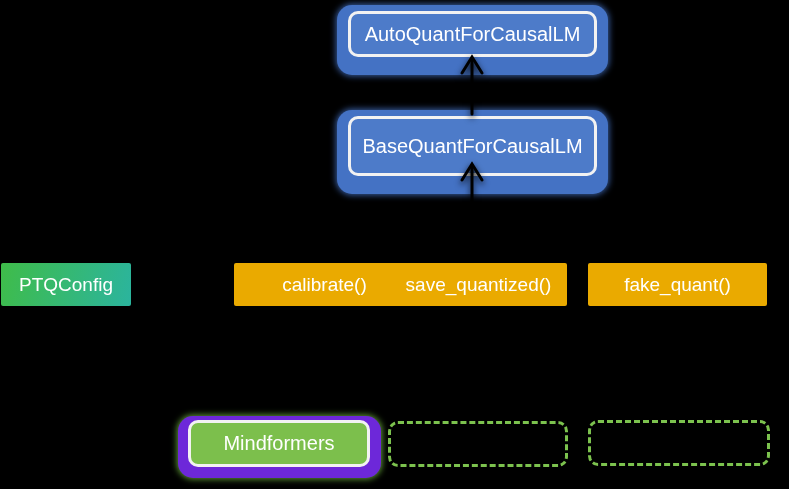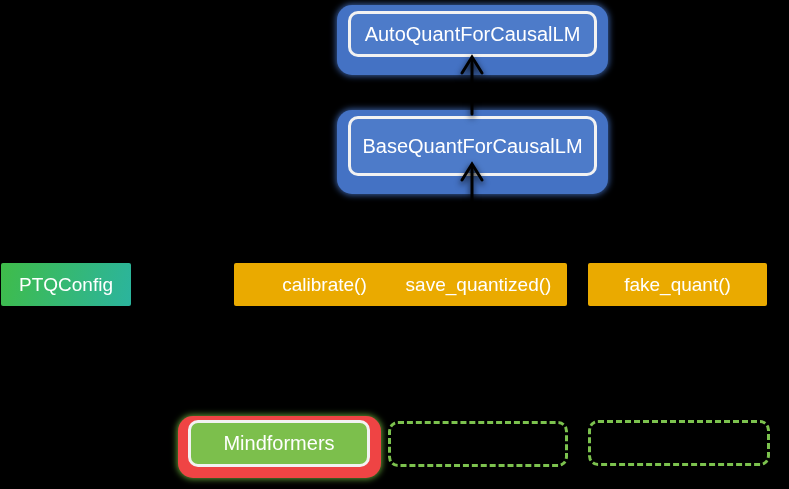--- a/index.html
+++ b/index.html
@@ -10,21 +10,21 @@
     position: relative;
     width: 789px;
     height: 489px;
     background: #000;
     overflow: hidden;
   }
 
   
   .glow { position: absolute; border-radius: 15px; }
   .glow.blue  { background: #4472c4; box-shadow: 0 0 6px 1px rgba(68,114,196,0.85); }
-  .glow.green { background: #ef4444; box-shadow: 0 0 6px 1px rgba(116,188,67,0.85); padding-left: 32px; }
+  .glow.green { background: #6d28d9; box-shadow: 0 0 6px 1px rgba(116,188,67,0.85); padding-left: 32px; }
 
   .inner {
     position: absolute;
     border: 3px solid #f2f2f2;
     border-radius: 10px;
     display: flex;
     align-items: center;
     justify-content: center;
     color: #fff;
   }

